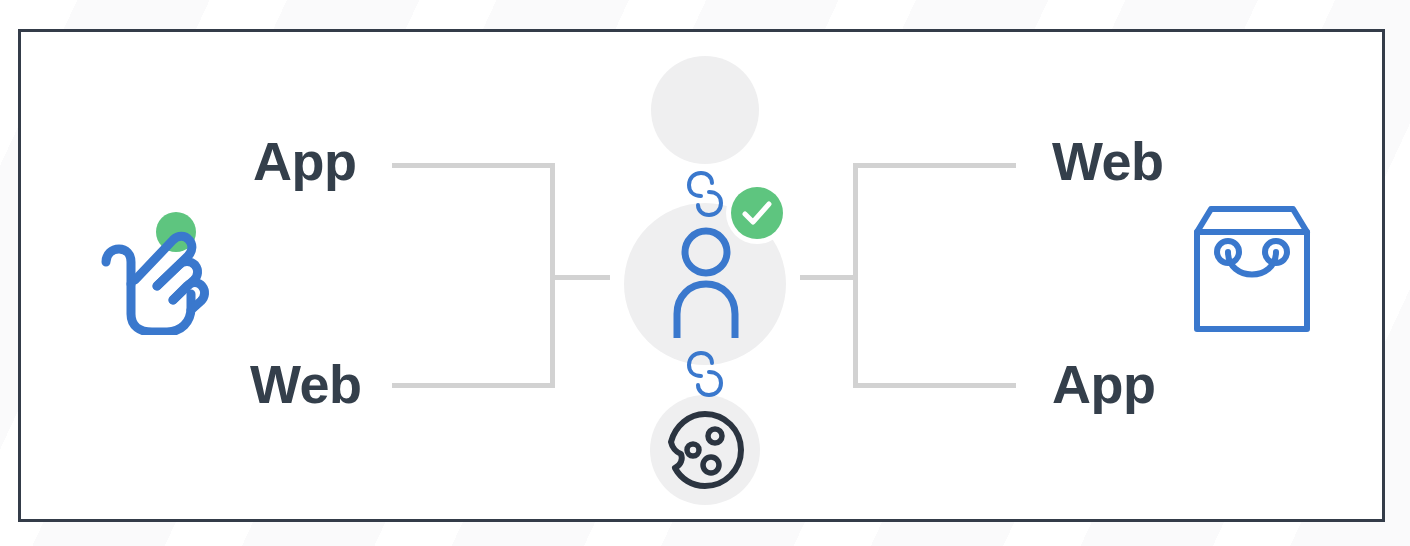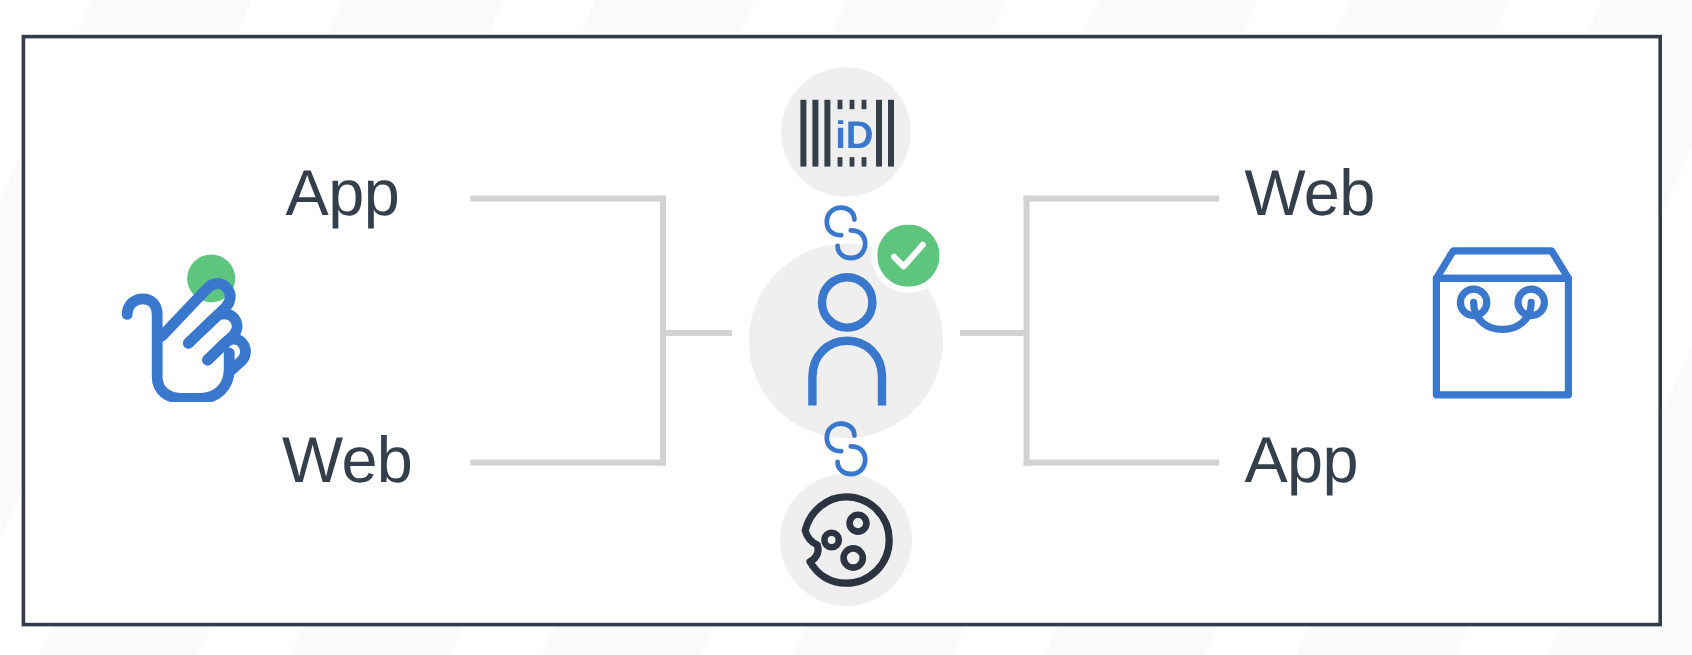--- a/index.html
+++ b/index.html
@@ -37,26 +37,27 @@
     background: #ffffff;
     box-sizing: border-box;
   }
   #canvas {
     position: absolute;
     inset: 0;
   }
 
   .node-label {
     position: absolute;
-    font-weight: normal;
+    font-weight: bold;
     font-size: 54px;
     color: #343f4b;
     letter-spacing: -0.5px;
     line-height: 1;
     white-space: nowrap;
+    margin-left: 15px;
   }
   #label-app-left  { left: 238px; top: 134px; }
   #label-web-left  { left: 235px; top: 357px; }
   #label-web-right { left: 1037px; top: 134px; }
   #label-app-right { left: 1037px; top: 357px; }
 
   .connector { position: absolute; background: #d2d2d2; }
   .h-line { height: 5px; }
   .v-line { width: 5px; }
 
@@ -132,38 +133,20 @@
 
   <div class="connector h-line" id="rb-top"></div>
   <div class="connector h-line" id="rb-bottom"></div>
   <div class="connector v-line" id="rb-vert"></div>
   <div class="connector h-line" id="rb-stub"></div>
 
   <div class="grey-circle" id="circle-id"></div>
   <div class="grey-circle" id="circle-person"></div>
   <div class="grey-circle" id="circle-cookie"></div>
 
-  <div class="icon-wrap" id="icon-id">
-    <svg width="80" height="56" viewBox="0 0 80 56" xmlns="http://www.w3.org/2000/svg">
-      <g fill="#343f4b">
-        <rect x="1" y="0" width="5" height="56"></rect>
-        <rect x="11" y="0" width="5" height="56"></rect>
-        <rect x="21" y="0" width="5" height="56"></rect>
-        <rect x="64" y="0" width="5" height="56"></rect>
-        <rect x="74" y="0" width="5" height="56"></rect>
-        <rect x="32" y="0" width="4" height="8"></rect>
-        <rect x="32" y="48" width="4" height="8"></rect>
-        <rect x="42" y="0" width="4" height="8"></rect>
-        <rect x="42" y="48" width="4" height="8"></rect>
-        <rect x="52" y="0" width="4" height="8"></rect>
-        <rect x="52" y="48" width="4" height="8"></rect>
-      </g>
-      <text x="30" y="40" font-family="Liberation Sans, sans-serif" font-size="32" font-weight="bold" fill="#3a78cd">iD</text>
-    </svg>
-  </div>
 
   <div class="icon-wrap" id="icon-person">
     <svg width="70" height="112" viewBox="0 0 70 112" fill="none" xmlns="http://www.w3.org/2000/svg">
       <circle cx="35" cy="26" r="21" stroke="#3a78cd" stroke-width="7"></circle>
       <path d="M6 112 L6 88 C6 70 19 58 35 58 C51 58 64 70 64 88 L64 112" stroke="#3a78cd" stroke-width="7" stroke-linecap="round" fill="none"></path>
     </svg>
   </div>
 
   <div class="icon-wrap" id="icon-cookie">
     <svg width="80" height="80" viewBox="0 0 80 80" fill="none" xmlns="http://www.w3.org/2000/svg">

